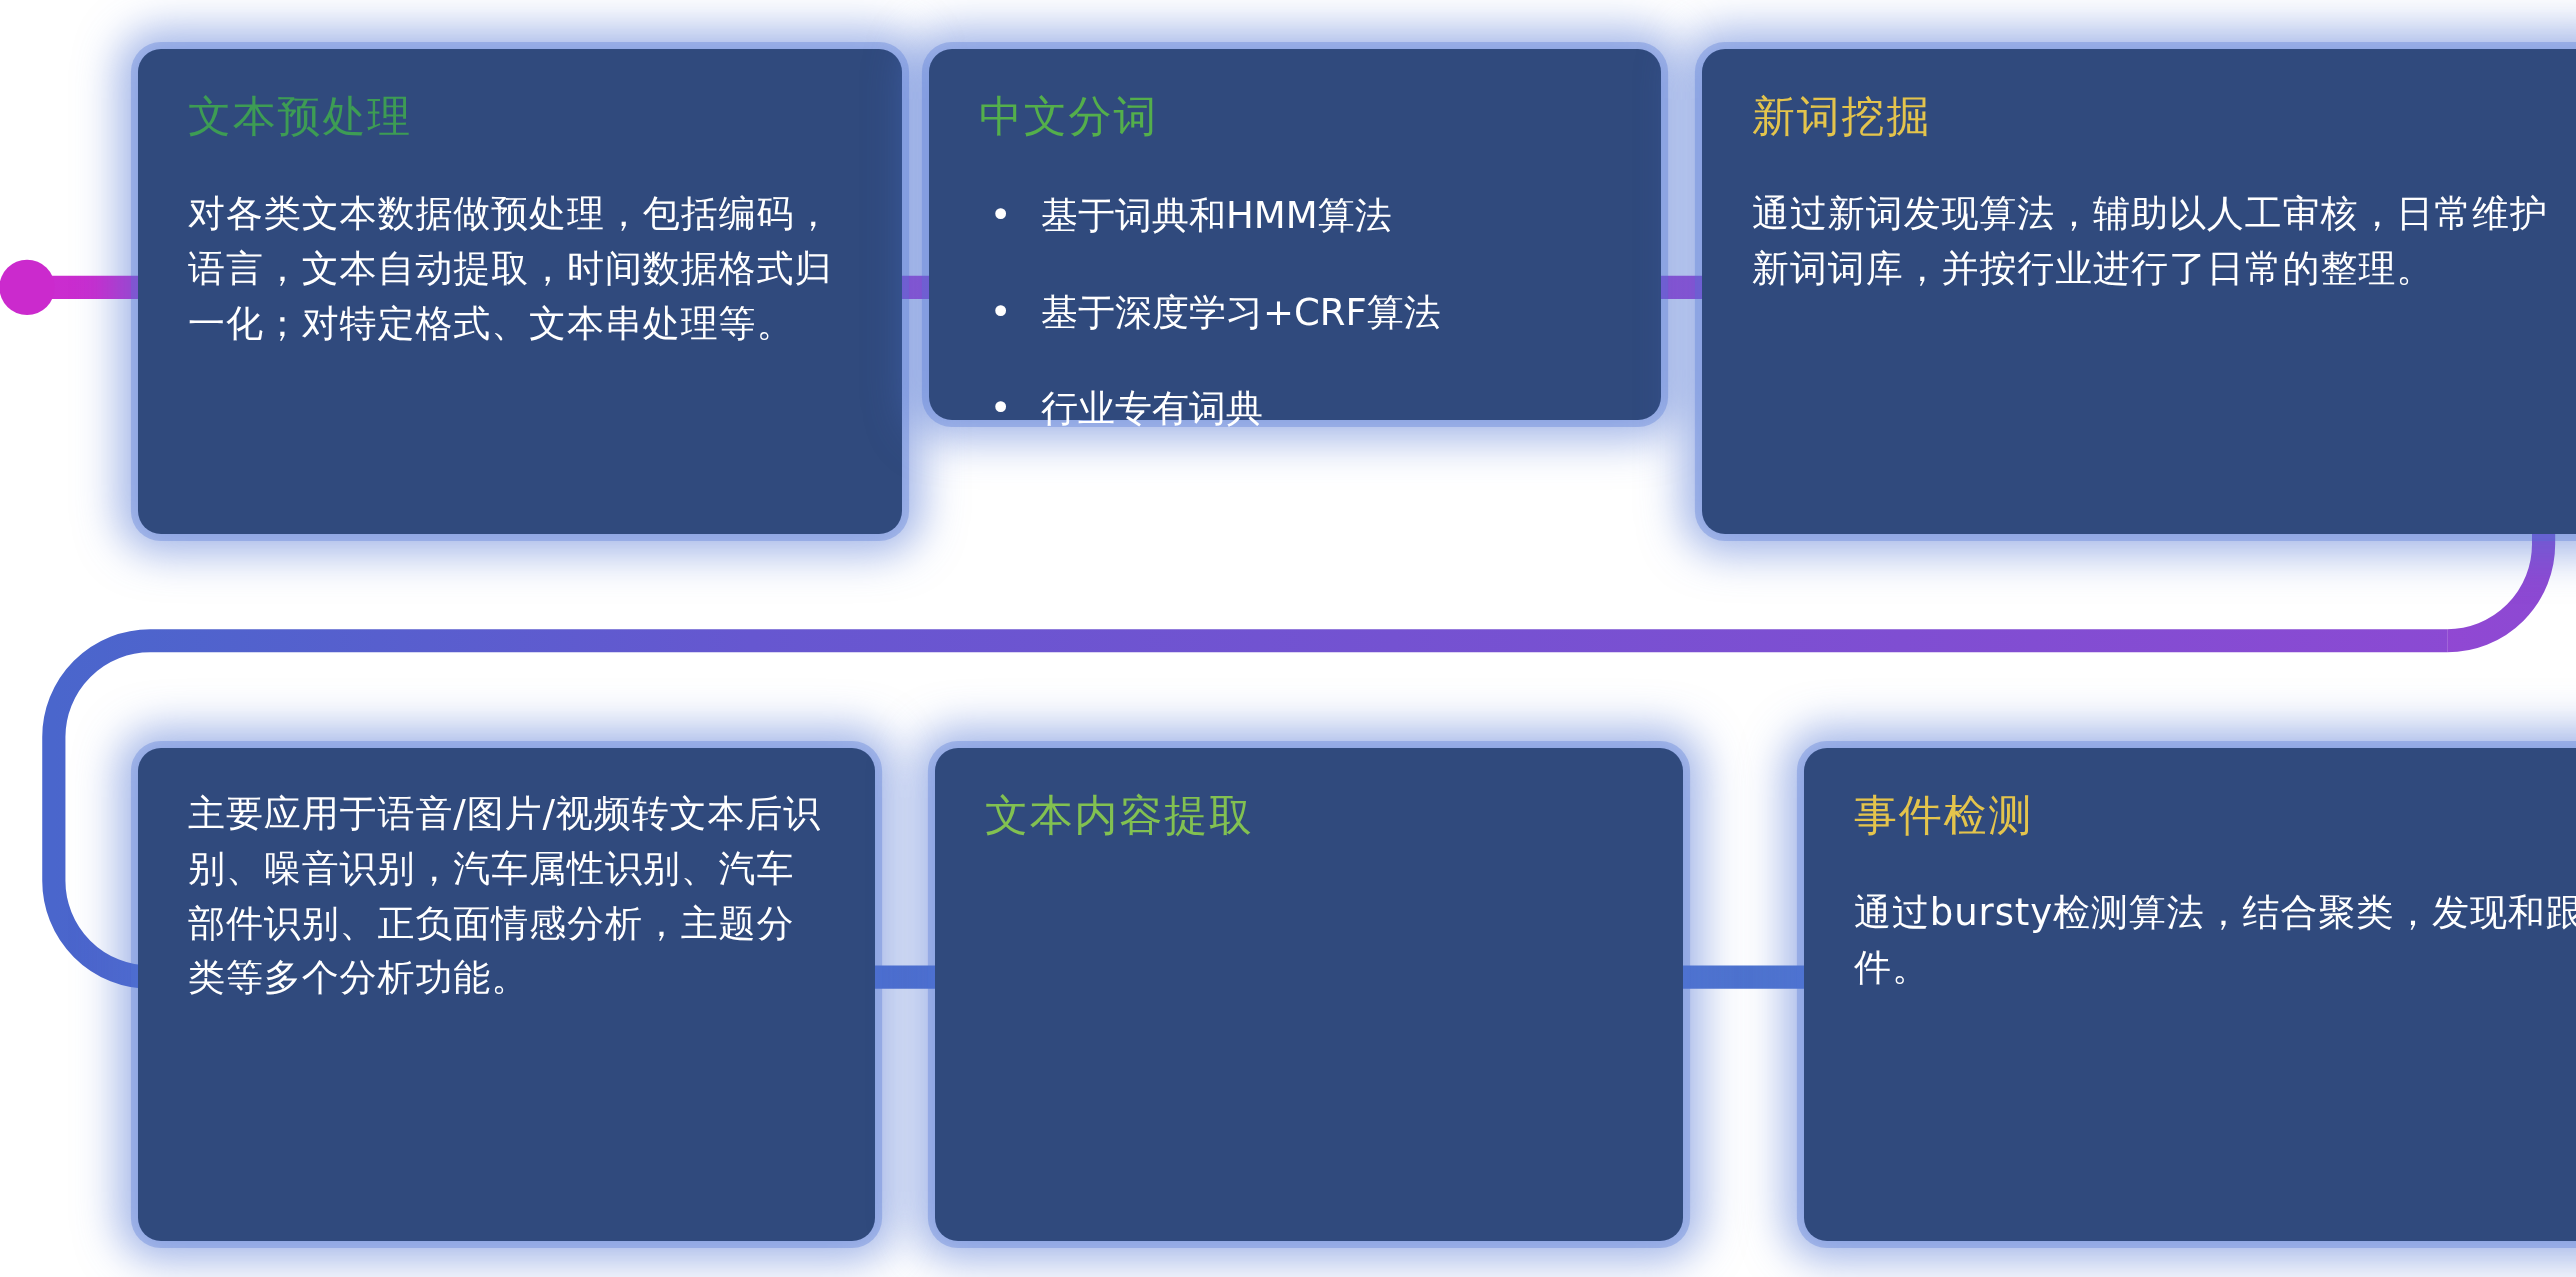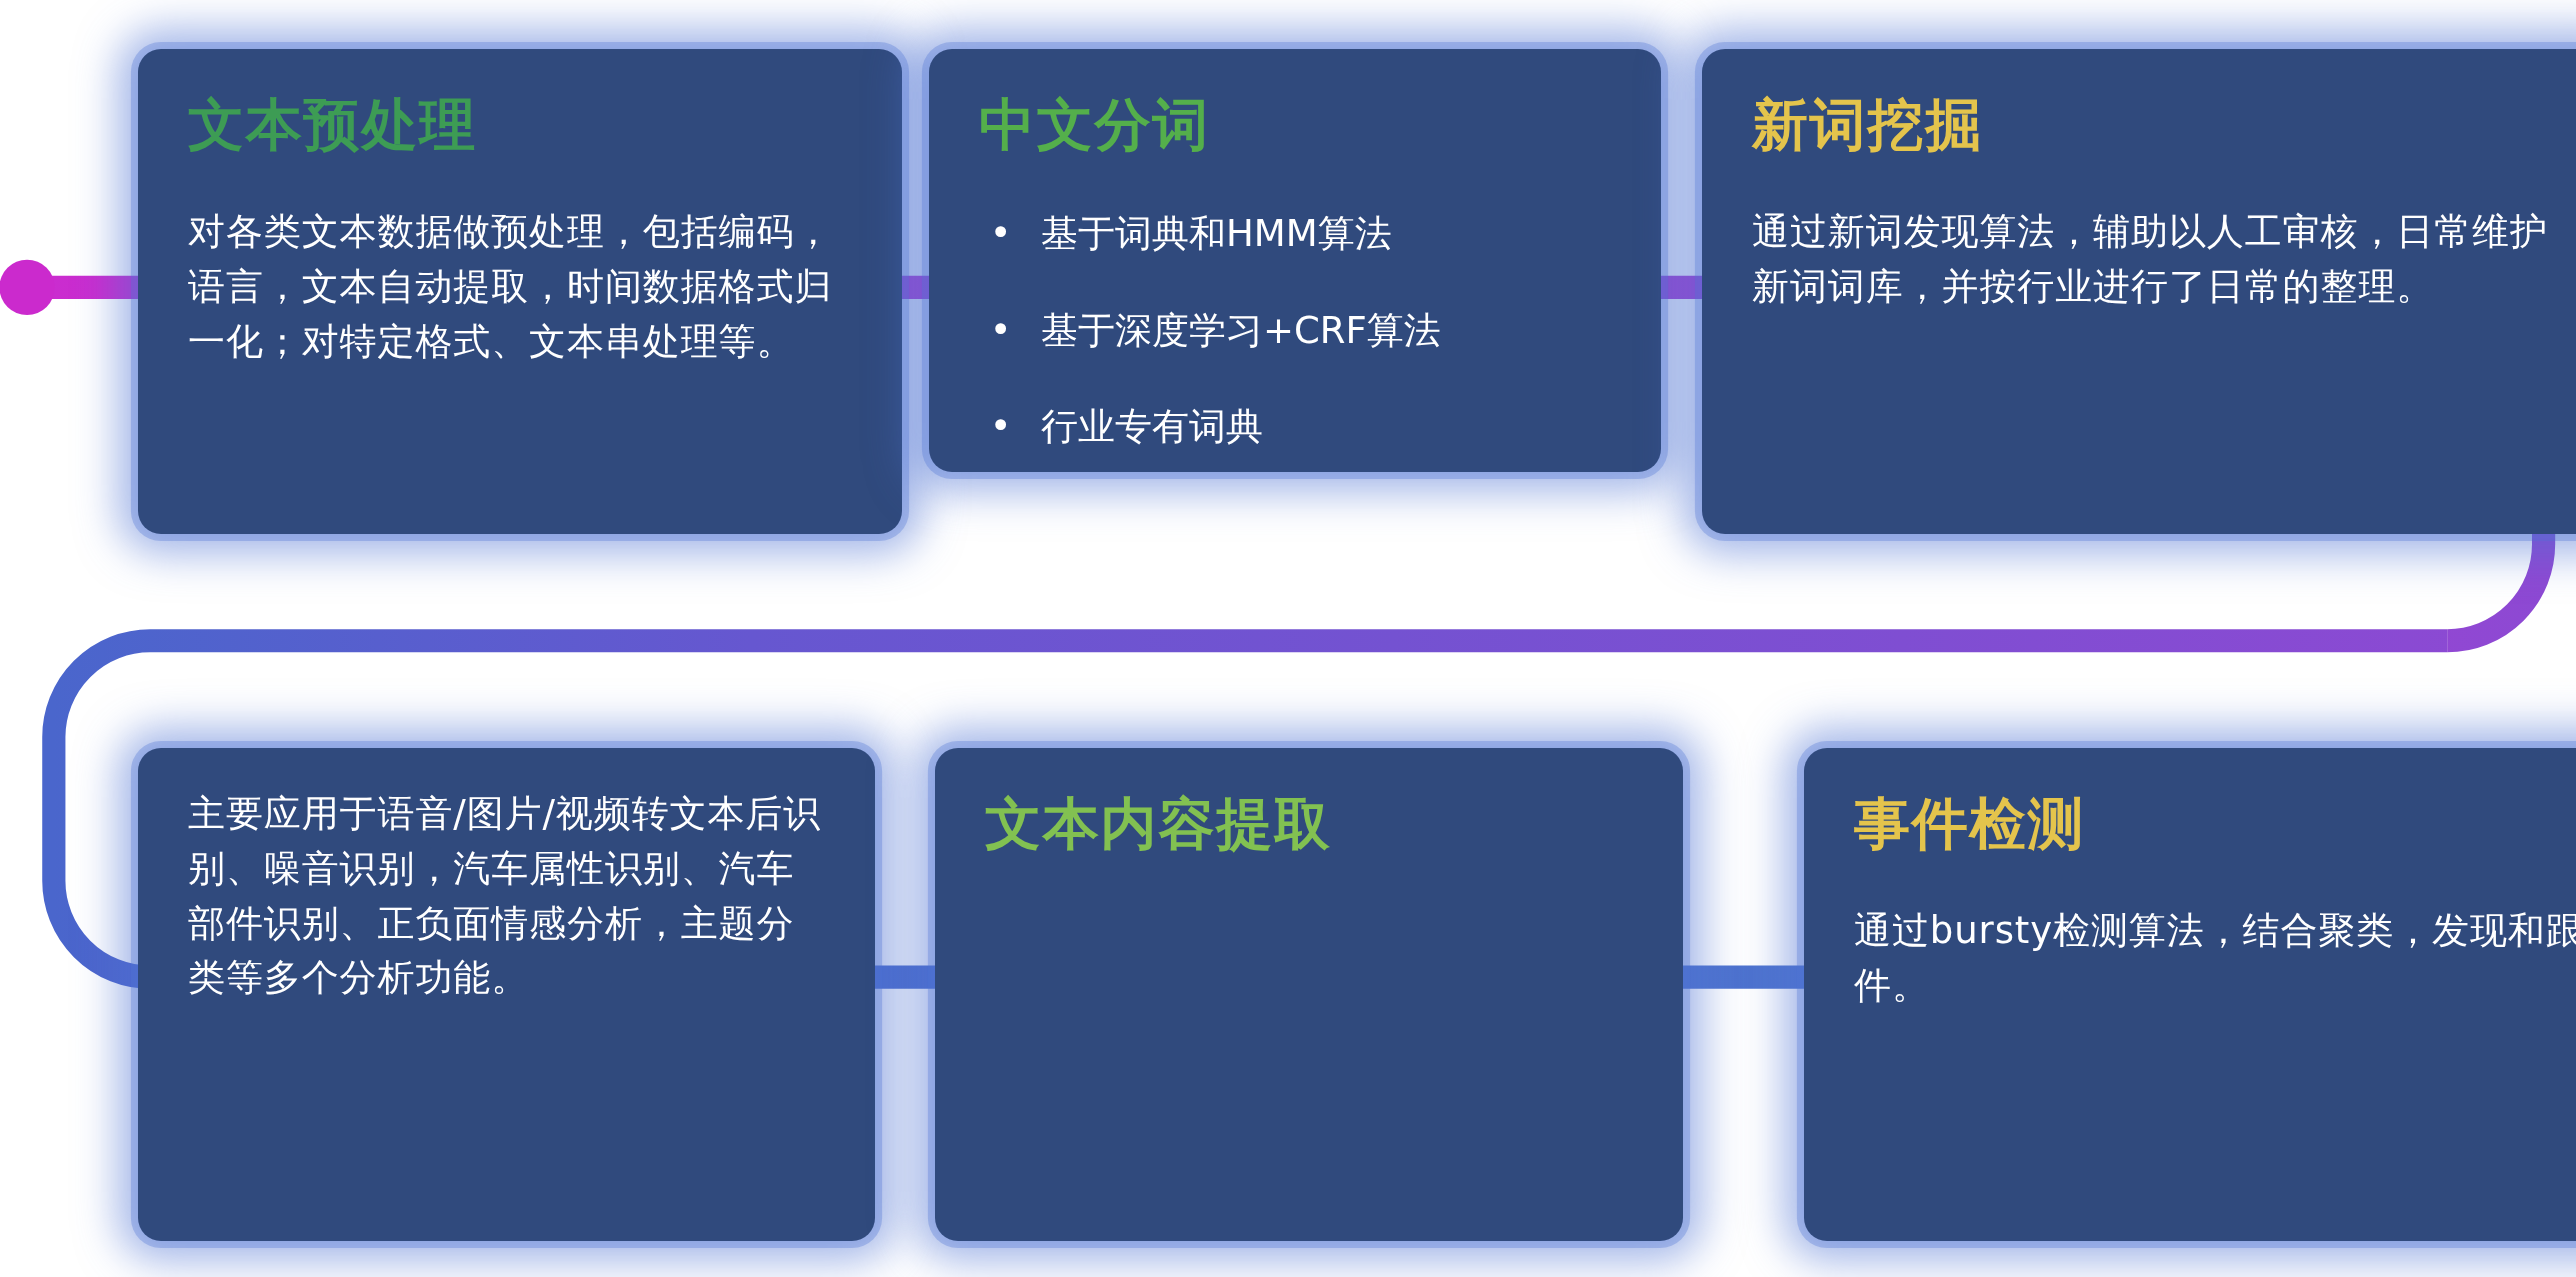--- a/index.html
+++ b/index.html
@@ -28,22 +28,22 @@
     border-radius: 23px;
     padding: 39px 50px;
     box-sizing: border-box;
     box-shadow:
       0 0 0 7.1px rgba(79, 115, 210, 0.32),
       0 0 41px 19.6px rgba(79, 115, 210, 0.52);
     color: #ffffff;
   }
   .card h2 {
     margin: 0 0 41px 0;
-    font-size: 56px;
-    font-weight: bold;
+    font-size: 43px;
+    font-weight: normal;
     letter-spacing: 1.8px;
   }
   .card p.body {
     margin: 0;
     font-size: 37px;
     line-height: 1.48;
     color: #ffffff;
     letter-spacing: 0.9px;
   }
   .card ul.bullets {
@@ -62,21 +62,21 @@
   }
   .card ul.bullets li::before {
     content: "\2022";
     position: absolute;
     left: 10.7px;
     top: 0;
     color: #ffffff;
   }
   
   #card-0 { left: 138px;  top: 49px;  width: 764px; height: 485px; }
-  #card-1 { left: 929px; top: 49px;  width: 732px; height: 423px; }
+  #card-1 { left: 929px; top: 49px;  width: 732px; height: 371px; }
   #card-2 { left: 1702px; top: 49px;  width: 922px; height: 485px; }
   #card-3 { left: 138px;  top: 748px; width: 737px; height: 493px; }
   #card-4 { left: 935px; top: 748px; width: 748px; height: 493px; }
   #card-5 { left: 1804px; top: 748px; width: 926px; height: 493px; }
 </style>
 </head>
 <body>
 
 <div id="stage">
 

